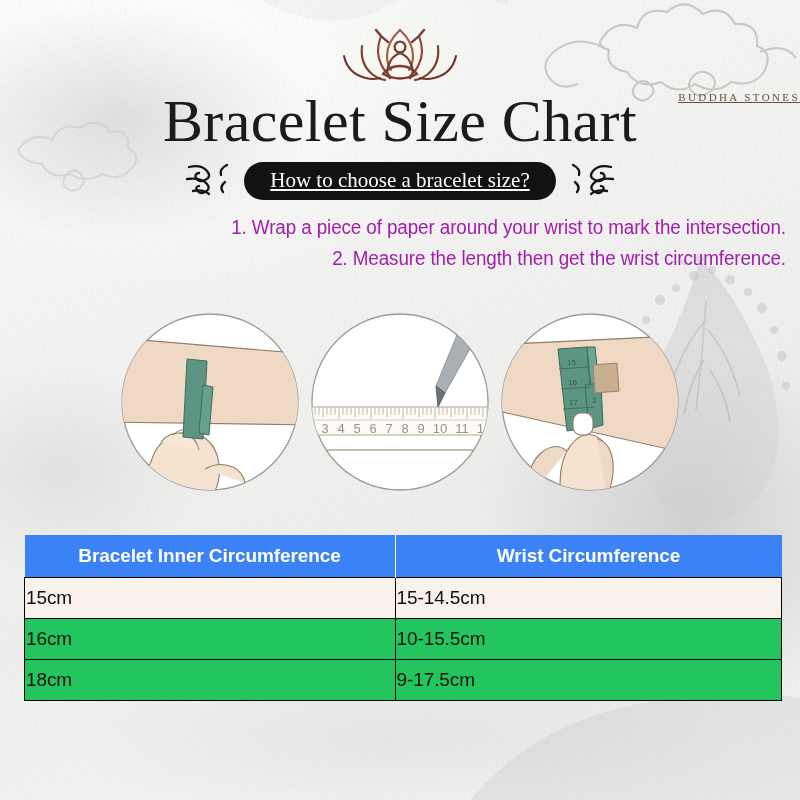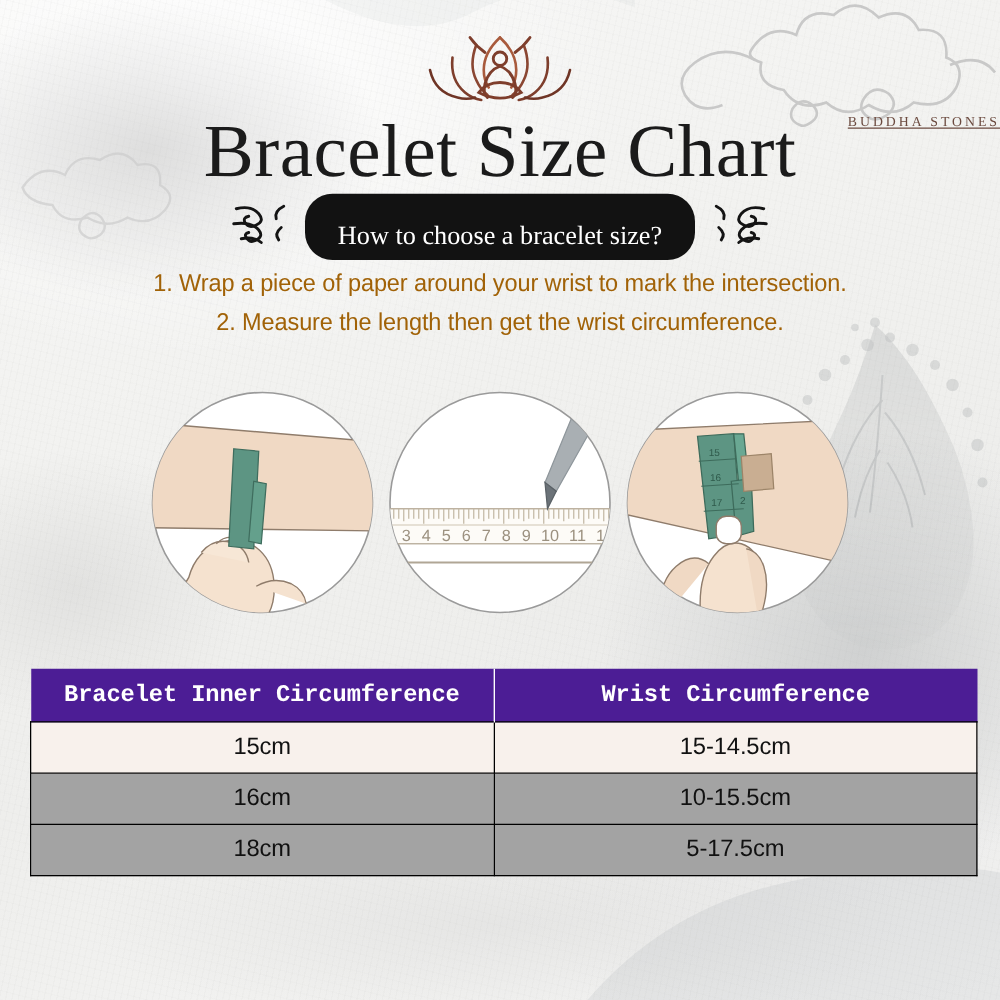--- a/index.html
+++ b/index.html
@@ -80,35 +80,36 @@
     height: 42px;
     display: flex;
     align-items: center;
     justify-content: center;
     gap: 13px;
   }
   .pill {
     background: #121212;
     color: #ffffff;
     border-radius: 22px;
-    padding: 20px 26px 7px 26px;
+    padding: 5px 26px 7px 26px;
     font-family: "Liberation Serif", serif;
     font-size: 21px;
     line-height: 26px;
     white-space: nowrap;
+    text-decoration: underline;
   }
   .orn { display: block; }
 
   
   .steps {
     position: absolute;
     left: 0; right: 0;
     top: 212px;
-    text-align: center;
-    color: #a16207;
+    text-align: right;
+    color: #a21caf;
   }
   .step {
     font-family: "Liberation Sans", sans-serif;
     font-size: 19.5px;
     line-height: 31px;
     letter-spacing: -0.1px;
     transform: scaleX(0.965);
   }
 
   
@@ -127,43 +128,43 @@
   
   .size-table {
     position: absolute;
     left: 24px;
     top: 535px;
     width: 752px;
     border-collapse: collapse;
     table-layout: fixed;
   }
   .size-table th {
-    background: #4c1d95;
+    background: #3b82f6;
     color: #ffffff;
-    font-family: Liberation Mono, monospace;
+    font-family: Liberation Sans, sans-serif;
     font-weight: bold;
     font-size: 19px;
     height: 40px;
     letter-spacing: -0.1px;
     border: none;
   }
   .size-table th.col-a { width: 368px; }
   .size-table th.col-b { width: 384px; border-left: 1px solid #ffffff; margin-top: 39px; }
   .size-table td {
     height: 38px;
-    text-align: center;
+    text-align: left;
     font-family: "Liberation Sans", sans-serif;
     font-size: 19px;
     color: #111111;
     border: 1px solid #000000;
     letter-spacing: -0.1px;
     margin-top: 48px;
   }
   .size-table tr.alt td { background: #f8f1ec; }
-  .size-table tr.plain td { background: #a3a3a3; }
+  .size-table tr.plain td { background: #22c55e; }
 </style>
 </head>
 <body>
 
 <div class="page">
 
   <div class="bg-base"></div>
   <div class="bg-grain"></div>
 
   <div class="bg-ink">
@@ -412,18 +413,18 @@
       <tr class="alt">
         <td>15cm</td>
         <td>15-14.5cm</td>
       </tr>
       <tr class="plain">
         <td>16cm</td>
         <td>10-15.5cm</td>
       </tr>
       <tr class="plain">
         <td>18cm</td>
-        <td>5-17.5cm</td>
+        <td>9-17.5cm</td>
       </tr>
     </tbody>
   </table>
 
 </div>
 
 </body></html>

